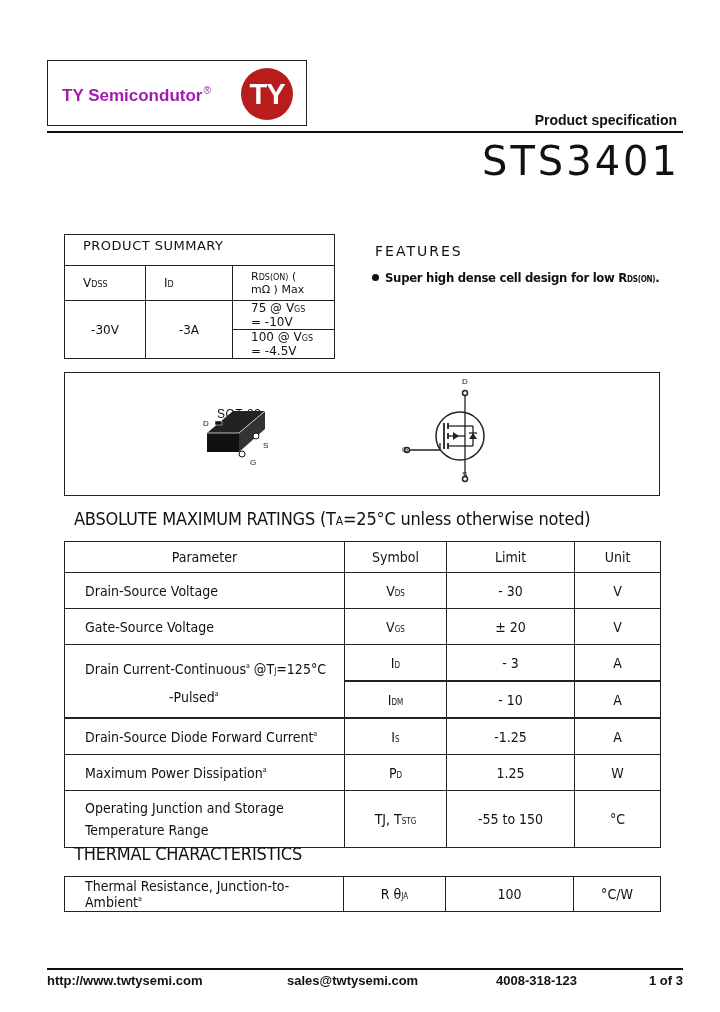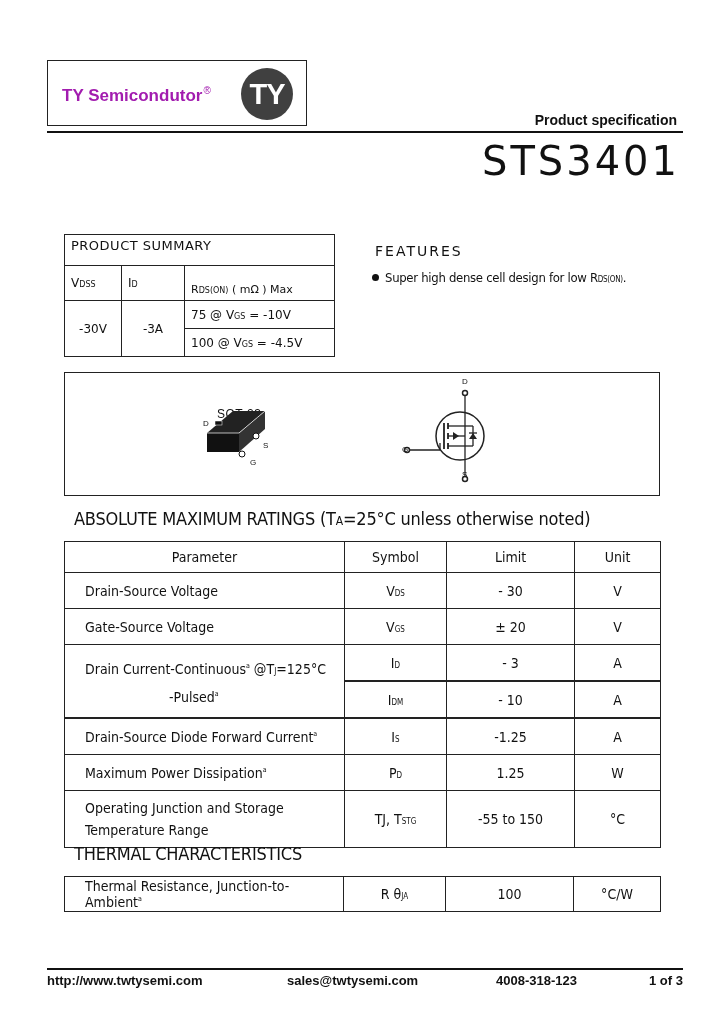--- a/index.html
+++ b/index.html
@@ -4,39 +4,39 @@
 <style>
   html, body { margin: 0; padding: 0; background: #ffffff; }
   body { width: 720px; height: 1012px; position: relative; overflow: hidden;
          font-family: "Liberation Sans", sans-serif; color: #111; }
   .abs { position: absolute; }
 
   
   .logo-box { left: 47px; top: 60px; width: 260px; height: 66px; border: 1px solid #222; box-sizing: border-box; }
   .logo-text { left: 14px; top: 24px; font-family: "Liberation Sans", sans-serif; font-weight: bold; font-size: 17px; color: #a21caf; white-space: nowrap; }
   .logo-reg { font-size: 10px; vertical-align: super; font-weight: normal; margin-left: 1px; }
-  .logo-circle { left: 193px; top: 7px; width: 52px; height: 52px; border-radius: 50%; background: #404040; color: #fff;
+  .logo-circle { left: 193px; top: 7px; width: 52px; height: 52px; border-radius: 50%; background: #b91c1c; color: #fff;
                  font-weight: bold; font-size: 29px; text-align: center; line-height: 52px; letter-spacing: -1px; }
 
   .prod-spec { right: 43px; top: 112px; font-weight: bold; font-size: 14px; }
   .top-rule { left: 47px; top: 131px; width: 636px; height: 2px; background: #111; }
   .part-number { right: 40px; top: 138px; font-family: "DejaVu Sans", sans-serif; font-size: 40px; letter-spacing: 3px; font-weight: normal; }
 
   
   table { border-collapse: collapse; }
   .sum-table { left: 64px; top: 234px; width: 271px; font-family: "DejaVu Sans", sans-serif; font-size: 12px; }
-  .sum-table td { border: 1px solid #222; padding: 0 6px; height: 30px; }
+  .sum-table td { border: 1px solid #222; padding: 0 18px; height: 30px; }
   .sum-title td { height: 27px; font-size: 13px; letter-spacing: 0.5px; vertical-align: top; padding-top: 3px; }
   .sub { font-size: 8px; }
   .right { text-align: left; }
   .center { text-align: center; }
 
   
   .features-title { left: 375px; top: 243px; font-family: "DejaVu Sans", sans-serif; font-size: 14px; letter-spacing: 2px; }
-  .feature-list { left: 372px; top: 268px; font-family: "DejaVu Sans Condensed", "DejaVu Sans", sans-serif; font-size: 13px; margin: 0; padding: 0; list-style: none; }
+  .feature-list { left: 372px; top: 268px; font-family: "DejaVu Sans Condensed", "DejaVu Sans", sans-serif; font-size: 13px; margin: 0; padding: 0; list-style: none; font-weight: bold; }
   .feature-list li { height: 26px; line-height: 20px; letter-spacing: -0.3px; }
   .bullet { display: inline-block; width: 7px; height: 7px; border-radius: 50%; background: #111; margin-right: 6px; vertical-align: middle; position: relative; top: -1px; }
 
   
   .diagram-box { left: 64px; top: 372px; width: 596px; height: 124px; border: 1px solid #222; box-sizing: border-box; }
 
   
   .section-title { font-family: "DejaVu Sans Condensed", "DejaVu Sans", sans-serif; font-size: 18px; letter-spacing: -0.2px; white-space: nowrap; }
 
   

